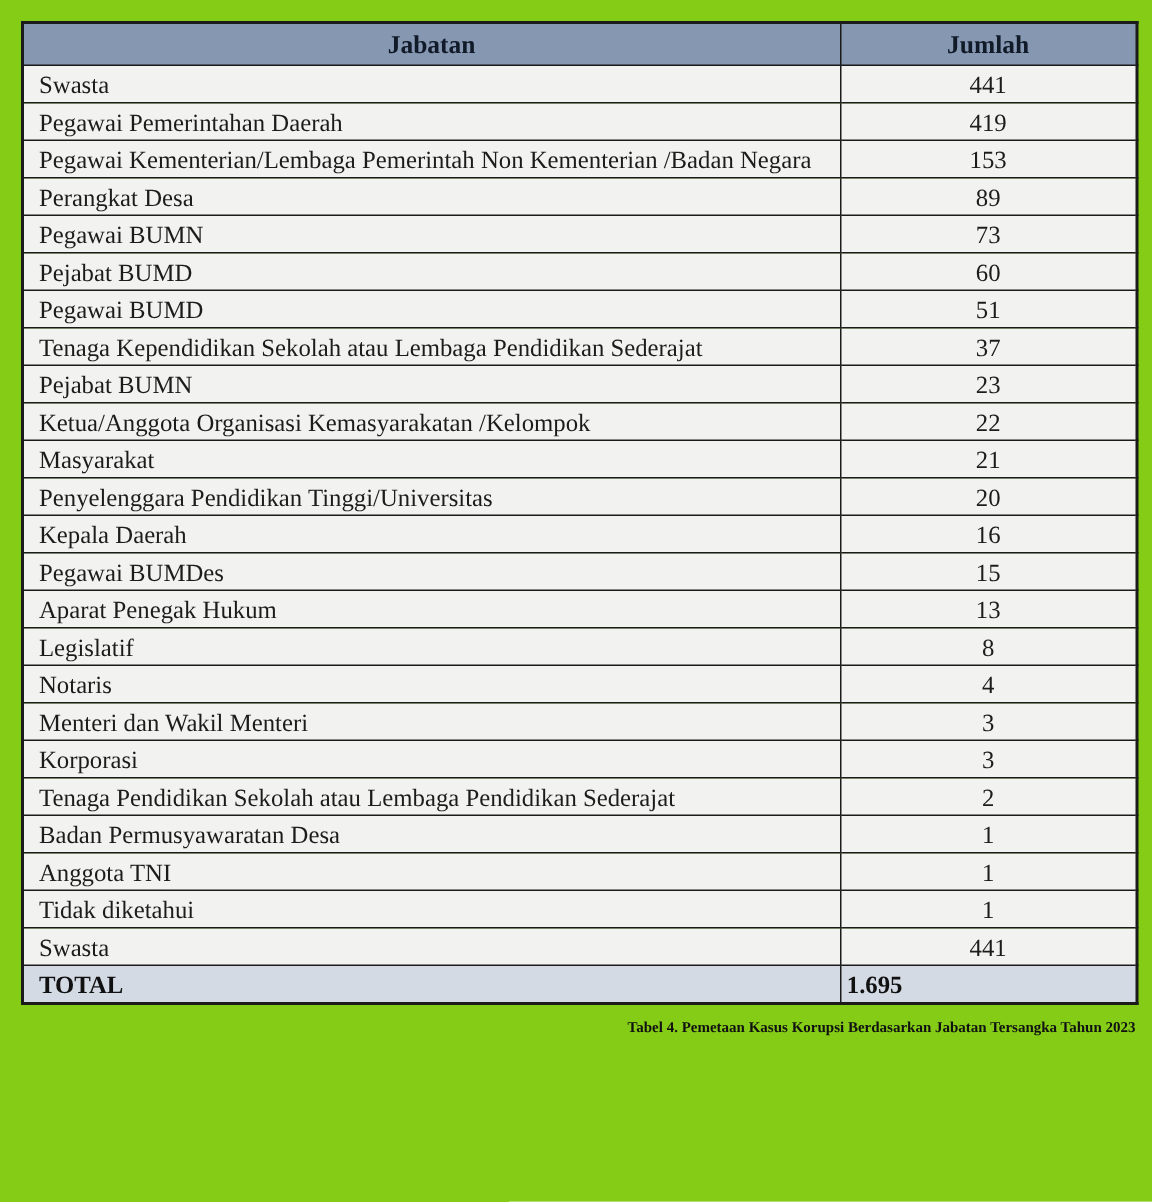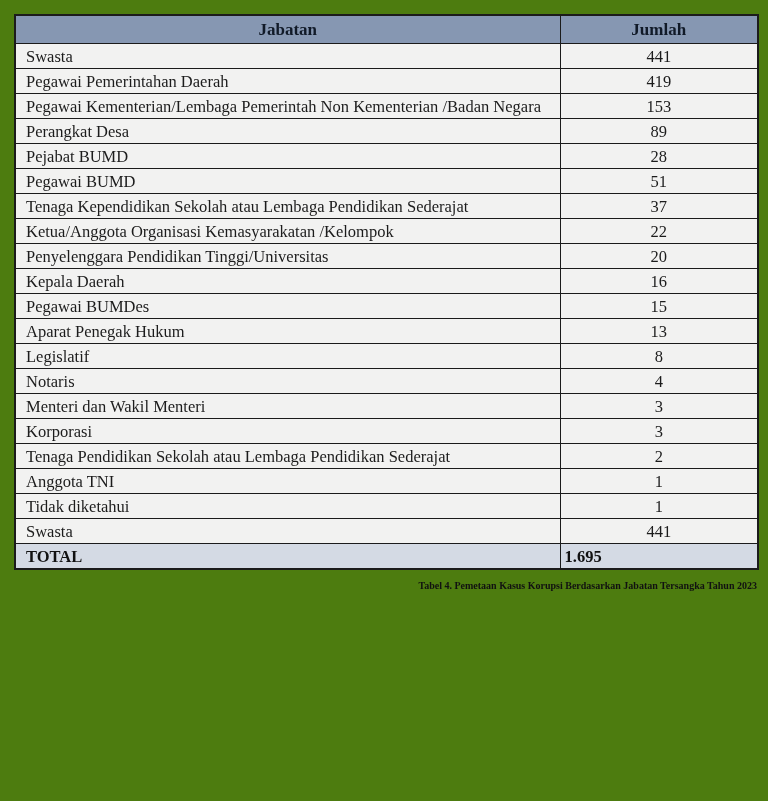--- a/index.html
+++ b/index.html
@@ -9,21 +9,21 @@
     width: 768px;
     height: 801px;
     font-family: "Liberation Serif", serif;
     -webkit-font-smoothing: antialiased;
   }
   .page {
     width: 768px;
     height: 801px;
     box-sizing: border-box;
     padding: 14px 11px 0 14px;
-    background: #4d7c0f;
+    background: #84cc16;
   }
   table.data-table {
     border-collapse: collapse;
     width: 743px;
     table-layout: fixed;
     border: 2.5px solid #1b1b1b;
   }
   table.data-table th,
   table.data-table td {
     border: 1.6px solid #1b1b1b;
@@ -92,34 +92,46 @@
         </tr>
         <tr>
           <td class="cell cell-jabatan">Pegawai Kementerian/Lembaga Pemerintah Non Kementerian /Badan Negara</td>
           <td class="cell cell-jumlah">153</td>
         </tr>
         <tr>
           <td class="cell cell-jabatan">Perangkat Desa</td>
           <td class="cell cell-jumlah">89</td>
         </tr>
         <tr>
+          <td class="cell cell-jabatan">Pegawai BUMN</td>
+          <td class="cell cell-jumlah">73</td>
+        </tr>
+        <tr>
           <td class="cell cell-jabatan">Pejabat BUMD</td>
-          <td class="cell cell-jumlah">28</td>
+          <td class="cell cell-jumlah">60</td>
         </tr>
         <tr>
           <td class="cell cell-jabatan">Pegawai BUMD</td>
           <td class="cell cell-jumlah">51</td>
         </tr>
         <tr>
           <td class="cell cell-jabatan">Tenaga Kependidikan Sekolah atau Lembaga Pendidikan Sederajat</td>
           <td class="cell cell-jumlah">37</td>
         </tr>
         <tr>
+          <td class="cell cell-jabatan">Pejabat BUMN</td>
+          <td class="cell cell-jumlah">23</td>
+        </tr>
+        <tr>
           <td class="cell cell-jabatan">Ketua/Anggota Organisasi Kemasyarakatan /Kelompok</td>
           <td class="cell cell-jumlah">22</td>
+        </tr>
+        <tr>
+          <td class="cell cell-jabatan">Masyarakat</td>
+          <td class="cell cell-jumlah">21</td>
         </tr>
         <tr>
           <td class="cell cell-jabatan">Penyelenggara Pendidikan Tinggi/Universitas</td>
           <td class="cell cell-jumlah">20</td>
         </tr>
         <tr>
           <td class="cell cell-jabatan">Kepala Daerah</td>
           <td class="cell cell-jumlah">16</td>
         </tr>
         <tr>
@@ -144,20 +156,24 @@
         </tr>
         <tr>
           <td class="cell cell-jabatan">Korporasi</td>
           <td class="cell cell-jumlah">3</td>
         </tr>
         <tr>
           <td class="cell cell-jabatan">Tenaga Pendidikan Sekolah atau Lembaga Pendidikan Sederajat</td>
           <td class="cell cell-jumlah">2</td>
         </tr>
         <tr>
+          <td class="cell cell-jabatan">Badan Permusyawaratan Desa</td>
+          <td class="cell cell-jumlah">1</td>
+        </tr>
+        <tr>
           <td class="cell cell-jabatan">Anggota TNI</td>
           <td class="cell cell-jumlah">1</td>
         </tr>
         <tr>
           <td class="cell cell-jabatan">Tidak diketahui</td>
           <td class="cell cell-jumlah">1</td>
         </tr>
         <tr>
           <td class="cell cell-jabatan">Swasta</td>
           <td class="cell cell-jumlah">441</td>

